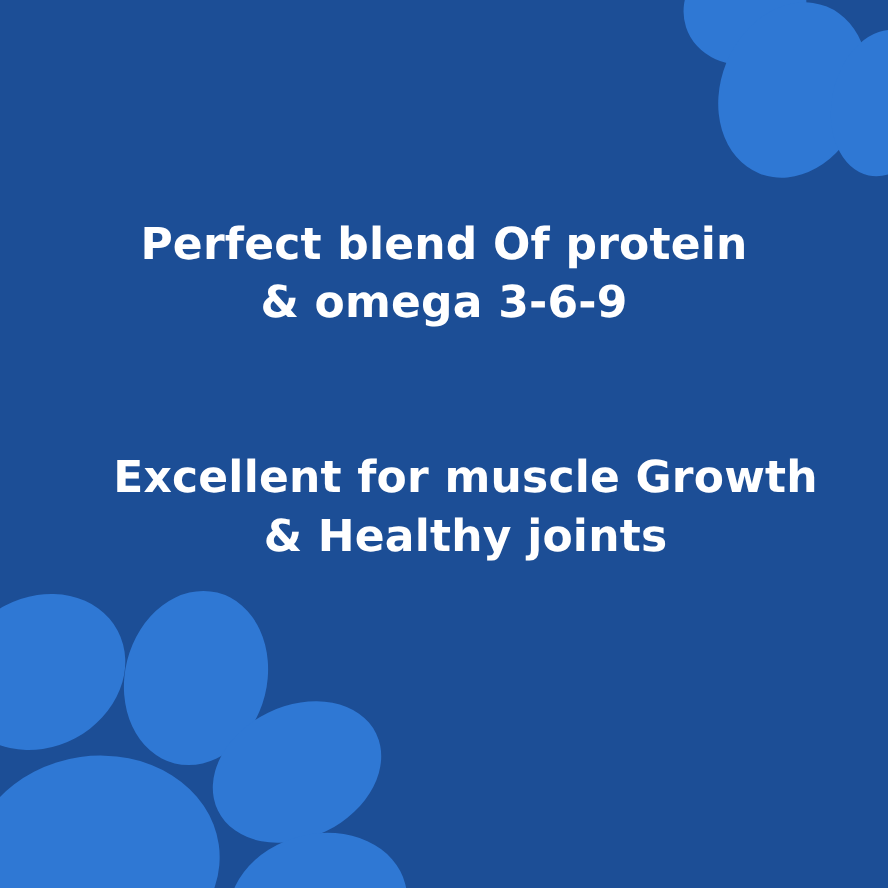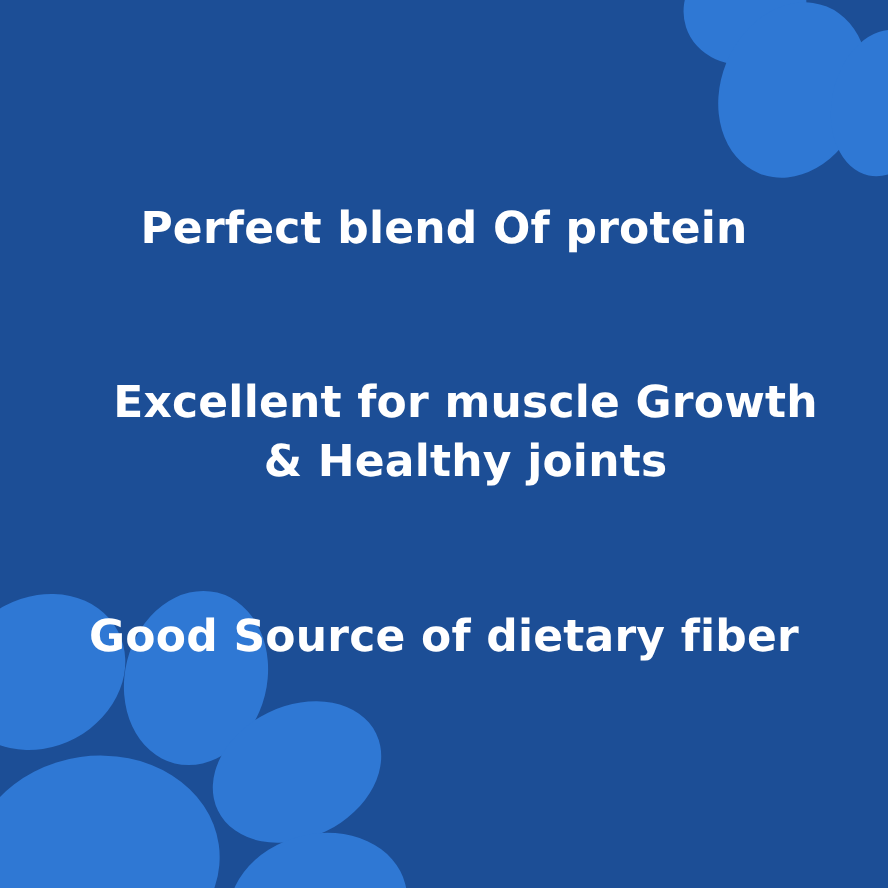--- a/index.html
+++ b/index.html
@@ -91,29 +91,27 @@
         <ellipse cx="297" cy="772" rx="88" ry="66" fill="#2f78d4" transform="rotate(-26 297 772)"></ellipse>
         <ellipse cx="95" cy="862" rx="125" ry="106" fill="#2f78d4" transform="rotate(-8 95 862)"></ellipse>
         <ellipse cx="318" cy="906" rx="90" ry="72" fill="#2f78d4" transform="rotate(-14 318 906)"></ellipse>
       </g>
   </svg>
 
   <div id="text-stack">
 
     <div class="benefit-block" style="color: rgb(255, 255, 255);">
       <span class="benefit-line">Perfect blend Of protein</span>
+      <span class="benefit-line">&amp; omega 3-6-9</span>
     </div>
 
     <div class="block-gap"></div>
 
     <div class="benefit-block" style="color: rgb(255, 255, 255); padding-left: 43px;">
       <span class="benefit-line">Excellent for muscle Growth</span>
       <span class="benefit-line">&amp; Healthy joints</span>
     </div>
 
     <div class="block-gap"></div>
 
-    <div class="benefit-block" style="color: rgb(255, 255, 255);">
-      <span class="benefit-line">Good Source of dietary fiber</span>
-    </div>
 
   </div>
 </div>
 
 </body></html>

